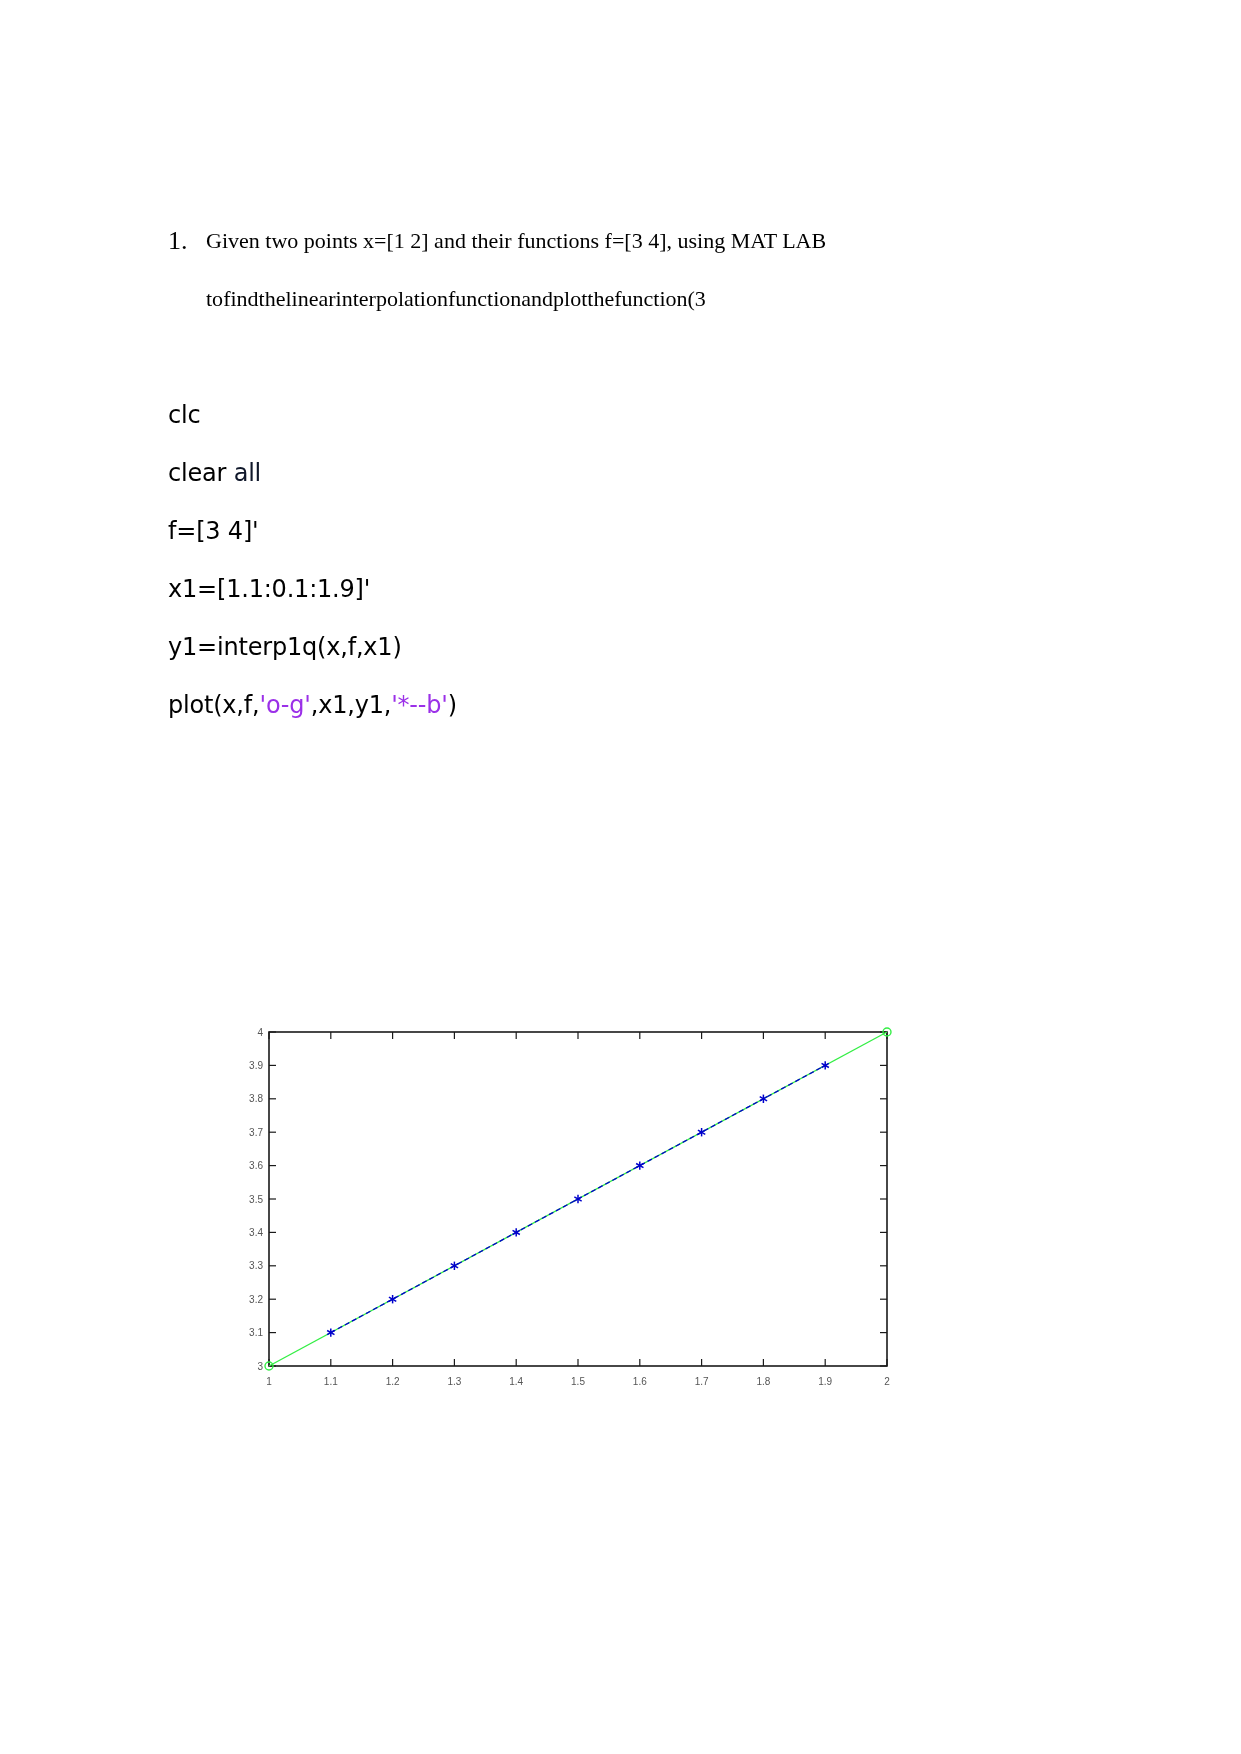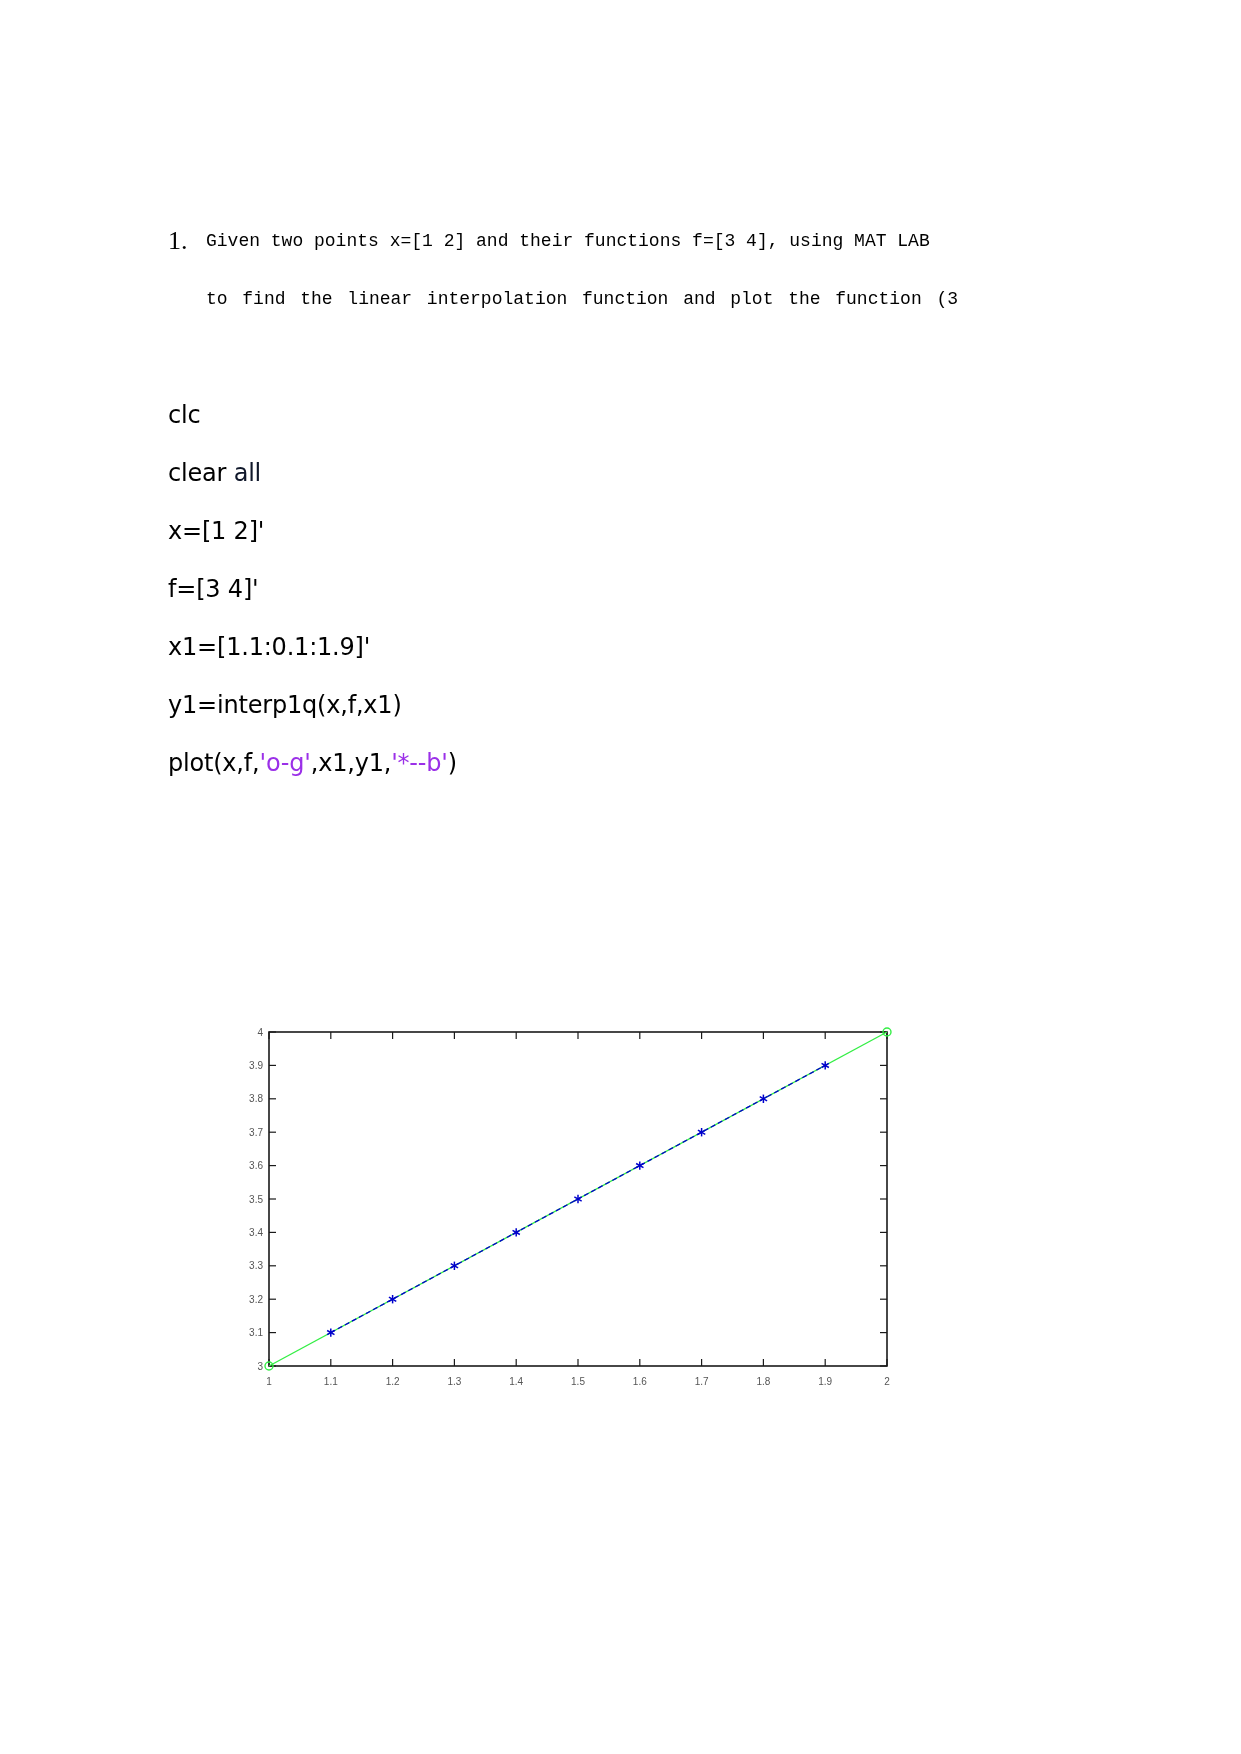--- a/index.html
+++ b/index.html
@@ -36,34 +36,34 @@
   .q-number {
     font-family: "Liberation Serif", serif;
     font-size: 26px;
     line-height: 58px;
     width: 38px;
     flex: 0 0 38px;
     color: #000;
   }
   .q-text {
     flex: 1 1 auto;
-    font-family: Liberation Mono, monospace;
-    font-size: 18px;
+    font-family: Liberation Serif, serif;
+    font-size: 22px;
     line-height: 58px;
     text-align: justify;
     text-justify: inter-word;
     color: #000;
   }
   .q-line {
     display: block;
     white-space: nowrap;
   }
   .q-line-just {
     display: flex;
-    justify-content: space-between;
+    justify-content: flex-start;
     width: 100%;
   }
 
   
   .code-block {
     position: absolute;
     left: 168px;
     top: 386px;
     width: 900px;
     font-family: "DejaVu Sans", sans-serif;
@@ -118,21 +118,20 @@
           <span>function</span>
           <span>(3</span>
         </span>
       </div>
     </div>
   </div>
 
   <div class="code-block" id="code-block">
       <div class="code-line"><span>clc</span></div>
       <div class="code-line"><span>clear </span><span class="kw">all</span></div>
-      <div class="code-line"><span>x=[1 2]'</span></div>
       <div class="code-line"><span>f=[3 4]'</span></div>
       <div class="code-line"><span>x1=[1.1:0.1:1.9]'</span></div>
       <div class="code-line"><span>y1=interp1q(x,f,x1)</span></div>
       <div class="code-line"><span>plot(x,f,</span><span class="str">'o-g'</span><span>,x1,y1,</span><span class="str">'*--b'</span><span>)</span></div>
     </div>
 
   <div class="figure-wrap">
     <div class="chart" id="chart">
         <svg width="680" height="400" viewBox="0 0 680 400">
           <rect x="44" y="16" width="618" height="334" fill="#ffffff" stroke="#1a1a1a" stroke-width="1.6"></rect>

